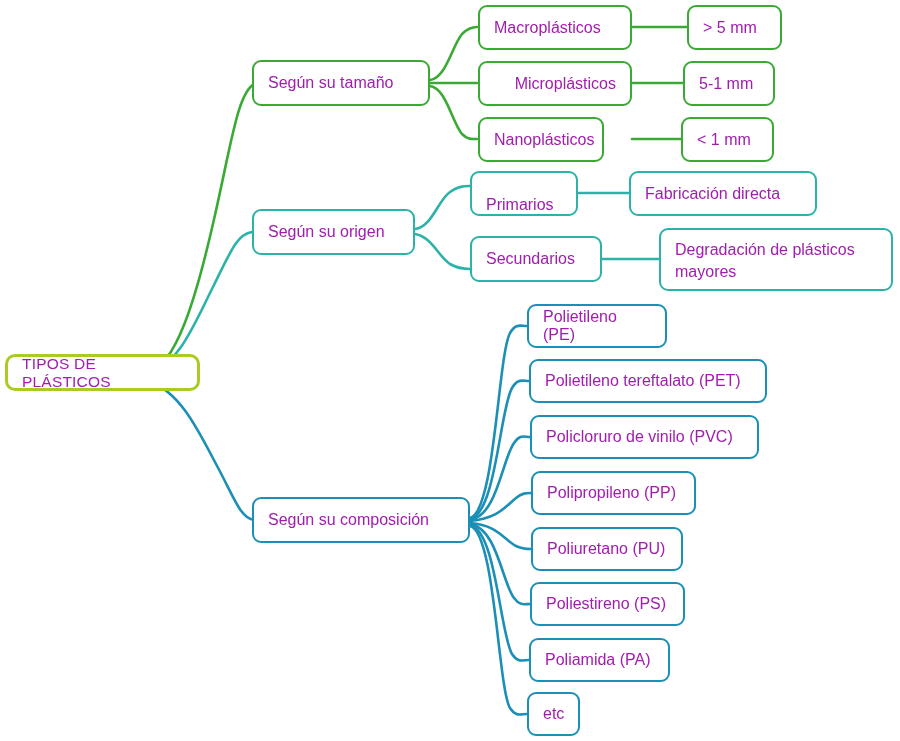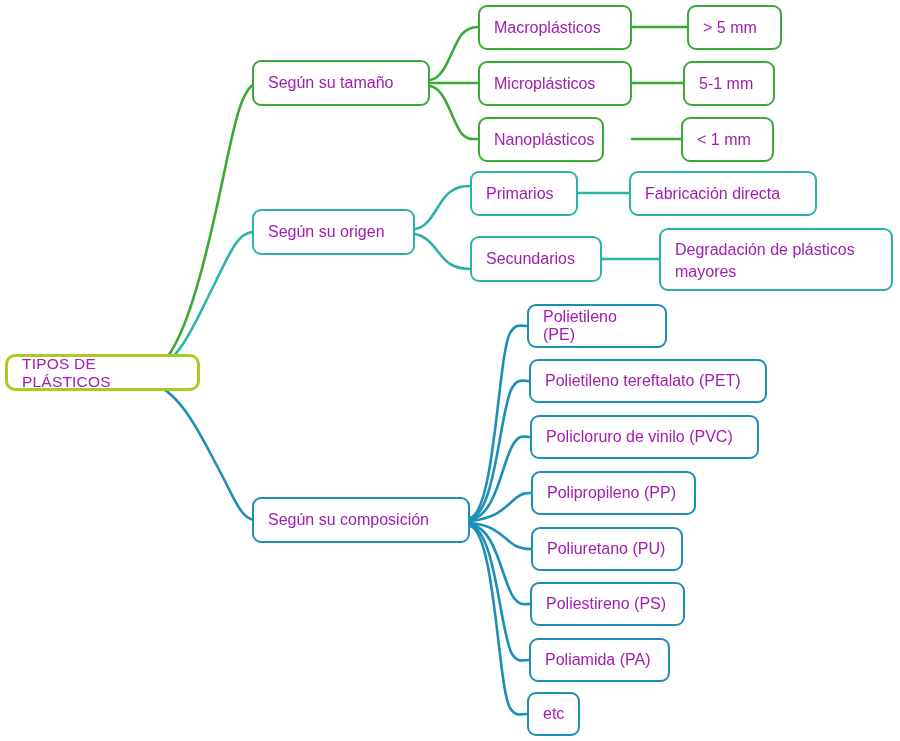--- a/index.html
+++ b/index.html
@@ -81,39 +81,39 @@
     <span>Según su tamaño</span>
   </div>
 
   <div class="node green" style="left:478px;top:5px;width:154px;height:45px;">
     <span>Macroplásticos</span>
   </div>
   <div class="node green" style="left:687px;top:5px;width:95px;height:45px;">
     <span>&gt; 5 mm</span>
   </div>
 
-  <div class="node green" style="left:478px;top:61px;width:154px;height:45px;">
+  <div class="node green" style="left:478px;top:61px;width:154px;height:45px;justify-content:flex-end;">
     <span>Microplásticos</span>
   </div>
   <div class="node green" style="left:683px;top:61px;width:92px;height:45px;">
     <span>5-1 mm</span>
   </div>
 
   <div class="node green" style="left:478px;top:117px;width:126px;height:45px;">
     <span>Nanoplásticos</span>
   </div>
   <div class="node green" style="left:681px;top:117px;width:93px;height:45px;">
     <span>&lt; 1 mm</span>
   </div>
 
   <div class="node teal" style="left:252px;top:209px;width:163px;height:46px;">
     <span>Según su origen</span>
   </div>
 
-  <div class="node teal" style="left:470px;top:171px;width:108px;height:45px;">
+  <div class="node teal" style="left:470px;top:171px;width:108px;height:45px;align-items:flex-end;">
     <span>Primarios</span>
   </div>
   <div class="node teal" style="left:629px;top:171px;width:188px;height:45px;">
     <span>Fabricación directa</span>
   </div>
 
   <div class="node teal" style="left:470px;top:236px;width:132px;height:46px;">
     <span>Secundarios</span>
   </div>
   <div class="node teal two-line" style="left:659px;top:228px;width:234px;height:63px;">

